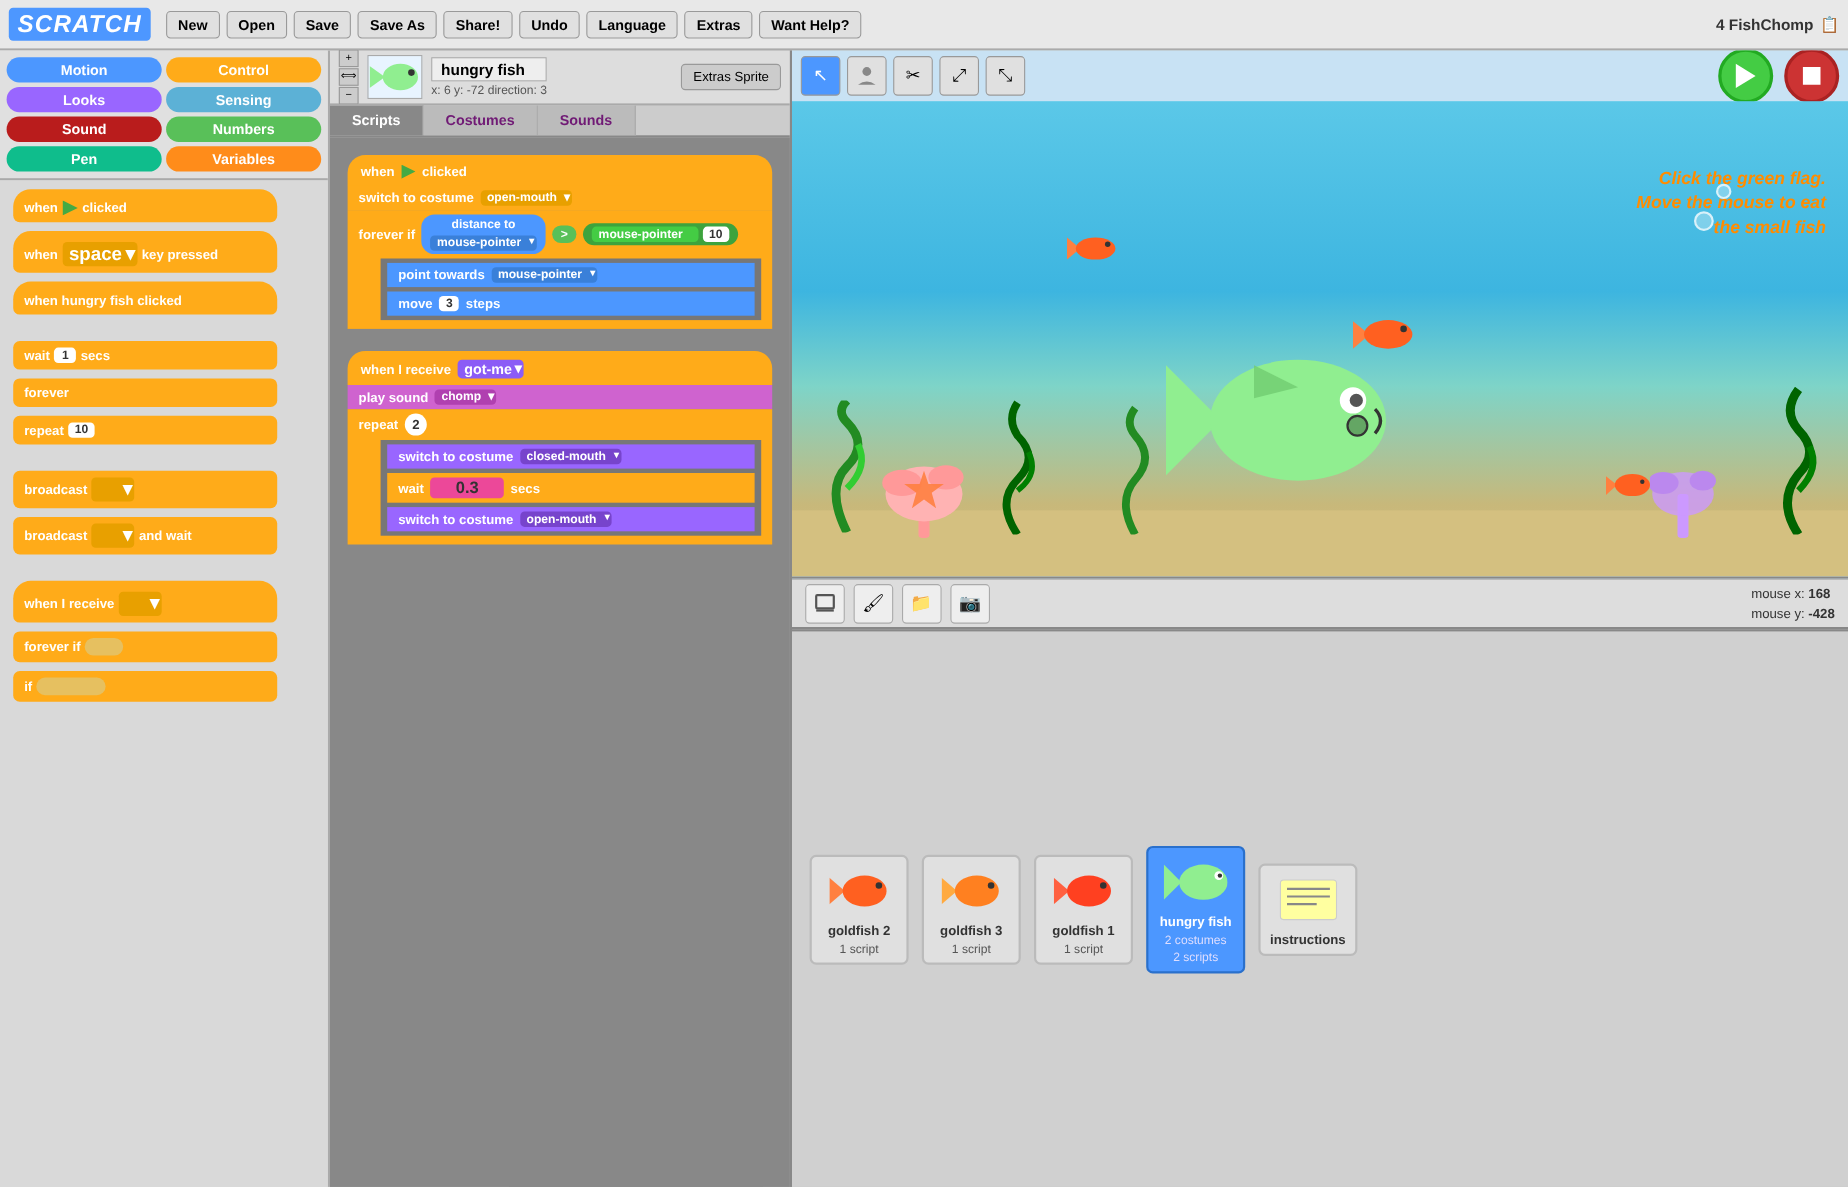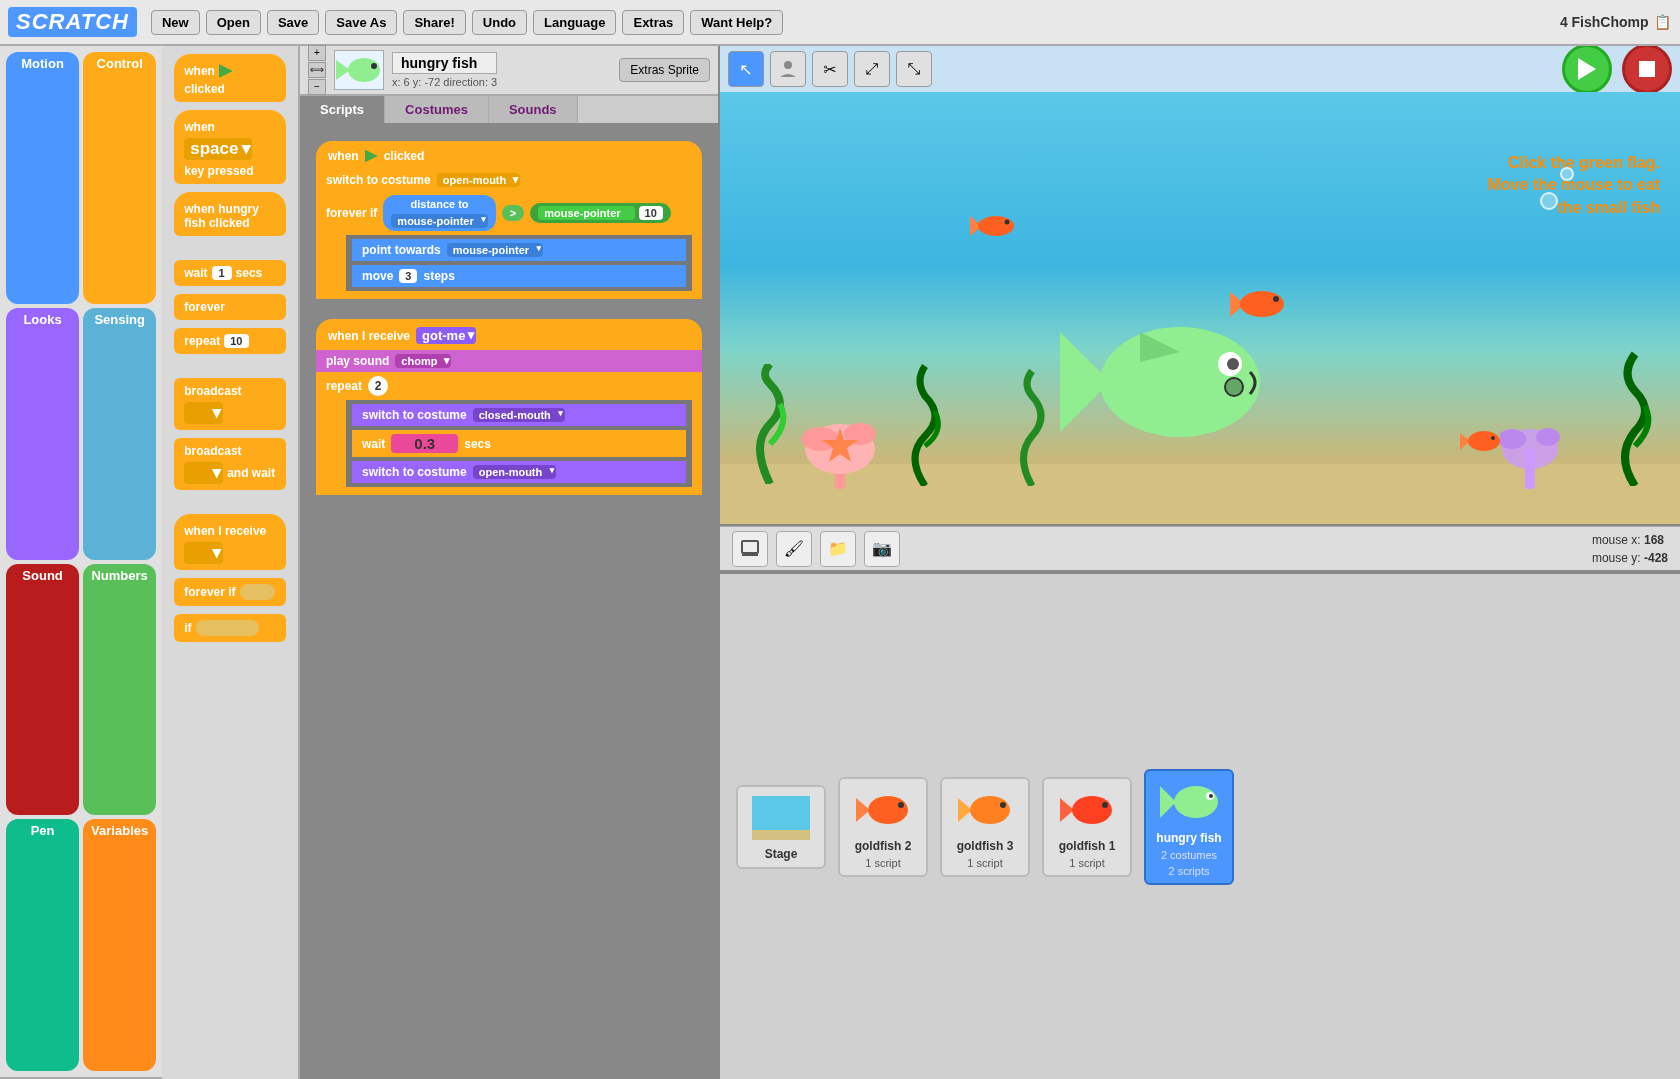--- a/index.html
+++ b/index.html
@@ -21,21 +21,21 @@
     }
     #project-name-right {
       margin-left: auto; font-size: 14px; font-weight: bold; color: #333;
       display: flex; align-items: center; gap: 6px;
     }
 
     
     #main { display: flex; height: calc(1079px - 46px); }
 
     
-    #left-panel { width: 300px; background: #ddd; display: flex; flex-direction: row; border-right: 2px solid #aaa; }
+    #left-panel { width: 300px; background: #ddd; display: flex; flex-direction: column; border-right: 2px solid #aaa; }
 
     
     #block-categories {
       display: grid; grid-template-columns: 1fr 1fr; gap: 4px; padding: 6px;
       background: #e0e0e0; border-bottom: 2px solid #aaa;
     }
     .cat-btn {
       border-radius: 12px; padding: 4px 8px; text-align: center; font-weight: bold;
       font-size: 13px; cursor: pointer; border: none; color: white;
     }
@@ -135,20 +135,21 @@
     .red-stop-btn {
       width: 50px; height: 50px; border-radius: 50%; background: #c33; border: 3px solid #a22;
       display: flex; align-items: center; justify-content: center; cursor: pointer;
     }
 
     
     #stage-canvas {
       position: absolute; top: 46px; left: 0; right: 0; bottom: 0;
       background: linear-gradient(180deg, #5bc8e8 0%, #3db5e0 40%, #7ed4c8 60%, #c8b87a 85%, #d4c080 100%);
       overflow: hidden;
+      font-style: italic;
     }
 
     
     #stage-instructions {
       position: absolute; top: 60px; right: 20px; color: #ff8c00; font-weight: bold;
       font-size: 16px; text-align: right; line-height: 1.4; width: 220px;
     }
 
     
     .seabed { position: absolute; bottom: 0; left: 0; right: 0; height: 60px; background: #d4c080; }
@@ -523,29 +524,20 @@
       <div class="stage-btn">📁</div>
       <div class="stage-btn">📷</div>
       <div id="mouse-coords">
         <span>mouse x:</span> <strong>168</strong><br>
         <span>mouse y:</span> <strong>-428</strong>
       </div>
     </div>
 
     <div id="sprite-tray">
 
-      <div class="sprite-thumb">
-        <div class="sprite-img">
-          <svg width="58" height="44" viewBox="0 0 58 44">
-              <rect width="58" height="44" fill="#5bc8e8"></rect>
-              <rect y="34" width="58" height="10" fill="#d4c080"></rect>
-            </svg>
-        </div>
-        <span class="sprite-label">Stage</span>
-      </div>
 
       <div class="sprite-thumb">
         <div class="sprite-img">
           <svg width="55" height="40" viewBox="0 0 55 40">
               <polygon points="0,8 14,20 0,32" fill="#ff8040"></polygon>
               <ellipse cx="32" cy="20" rx="20" ry="14" fill="#ff6020"></ellipse>
               <circle cx="45" cy="15" r="3" fill="#333"></circle>
             </svg>
         </div>
         <span class="sprite-label">goldfish 2</span>
@@ -583,17 +575,28 @@
               <ellipse cx="36" cy="22" rx="22" ry="16" fill="#90ee90"></ellipse>
               <circle cx="50" cy="16" r="4" fill="white"></circle>
               <circle cx="51" cy="16" r="2" fill="#333"></circle>
             </svg>
         </div>
         <span class="sprite-label">hungry fish</span>
         <span class="sprite-sub">2 costumes</span>
         <span class="sprite-sub">2 scripts</span>
       </div>
 
+      <div class="sprite-thumb">
+        <div class="sprite-img">
+          <svg width="55" height="40" viewBox="0 0 55 40">
+            <rect x="2" y="2" width="51" height="36" rx="3" fill="#ffffa0" stroke="#ccc"></rect>
+            <line x1="8" y1="10" x2="47" y2="10" stroke="#888" stroke-width="2"></line>
+            <line x1="8" y1="17" x2="47" y2="17" stroke="#888" stroke-width="2"></line>
+            <line x1="8" y1="24" x2="35" y2="24" stroke="#888" stroke-width="2"></line>
+          </svg>
+        </div>
+        <span class="sprite-label">instructions</span>
+      </div>
 
     </div>
   </div>
 
 </div>
 
 </body></html>

